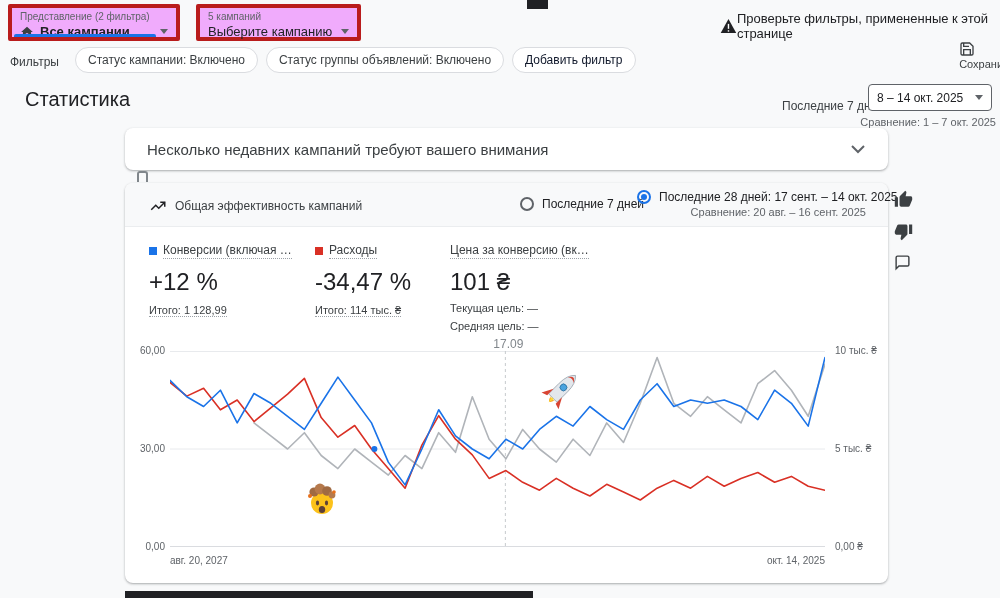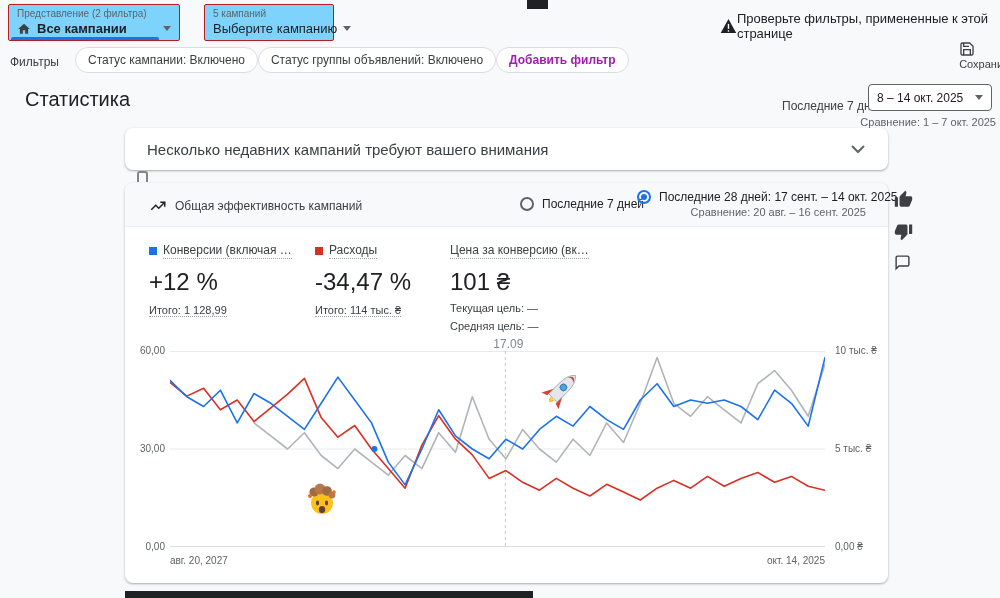--- a/index.html
+++ b/index.html
@@ -4,40 +4,40 @@
 <style>
   * { margin:0; padding:0; box-sizing:border-box; }
   html,body { width:1000px; height:598px; }
   body {
     font-family:"Liberation Sans","DejaVu Sans",sans-serif;
     background:#f8f9fa; color:#202124; overflow:hidden; position:relative;
   }
   .abs { position:absolute; }
 
   
-  .selector { background:#7dd3fc; border:1px solid #b91c1c; border-radius:2px; padding:3px 8px 0 8px; cursor:pointer; }
+  .selector { background:#f0abfc; border:4px solid #b91c1c; border-radius:2px; padding:3px 8px 0 8px; cursor:pointer; }
   .selector .mini { font-size:10px; color:#5f6368; margin-bottom:2px; white-space:nowrap; }
   .selector .val-row { display:flex; align-items:center; gap:6px; font-size:13px; font-weight:bold; color:#202124; white-space:nowrap; }
   .caret { width:0; height:0; border-left:4px solid transparent; border-right:4px solid transparent; border-top:5px solid #5f6368; margin-left:auto; }
   #view-selector { left:8px; top:4px; width:172px; height:37px; }
   #view-selector .blue-underline { position:absolute; left:2px; right:20px; bottom:0; height:3px; background:#1a73e8; border-radius:2px 2px 0 0; }
-  #campaign-selector { left:204px; top:4px; width:130px; height:37px; }
+  #campaign-selector { left:196px; top:4px; width:165px; height:37px; }
   #campaign-selector .val-row { font-weight:normal; }
 
   .artifact { background:#202124; }
   #artifact-top { left:527px; top:0; width:21px; height:9px; }
   #artifact-bottom { left:125px; top:591px; width:408px; height:7px; }
 
   #warning { left:720px; top:11px; display:flex; align-items:center; font-size:13px; color:#202124; }
 
   
   #filters-label { left:10px; top:55px; font-size:12px; color:#3c4043; }
-  #chips { left:75px; top:47px; display:flex; gap:0; align-items:center; }
+  #chips { left:75px; top:47px; display:flex; gap:8px; align-items:center; }
   .chip { height:26px; display:flex; align-items:center; padding:0 12px; border:1px solid #dadce0; border-radius:13px; background:#fff; font-size:12px; color:#3c4043; cursor:pointer; white-space:nowrap; }
-  .chip.add { color:#a21caf;font-weight:bold; }
+  .chip.add { color:#0f172a; }
   #save-block { left:938px; top:41px; width:58px; display:flex; flex-direction:column; align-items:center; gap:1px; cursor:pointer; }
   #save-block .lbl { font-size:11px; color:#3c4043;margin-left:39px; }
 
   
   #stats-title { left:25px; top:88px; font-size:20px; font-weight:400; color:#202124; }
   #period-label { left:782px; top:99px; font-size:12px; color:#3c4043; }
   #date-box { left:868px; top:84px; width:124px; height:27px; border:1px solid #5f6368; border-radius:4px; background:#fff; display:flex; align-items:center; padding:0 8px; font-size:12px; gap:6px; cursor:pointer; }
   #comparison-top { top:116px; right:4px; font-size:11px; color:#5f6368; }
 
   

